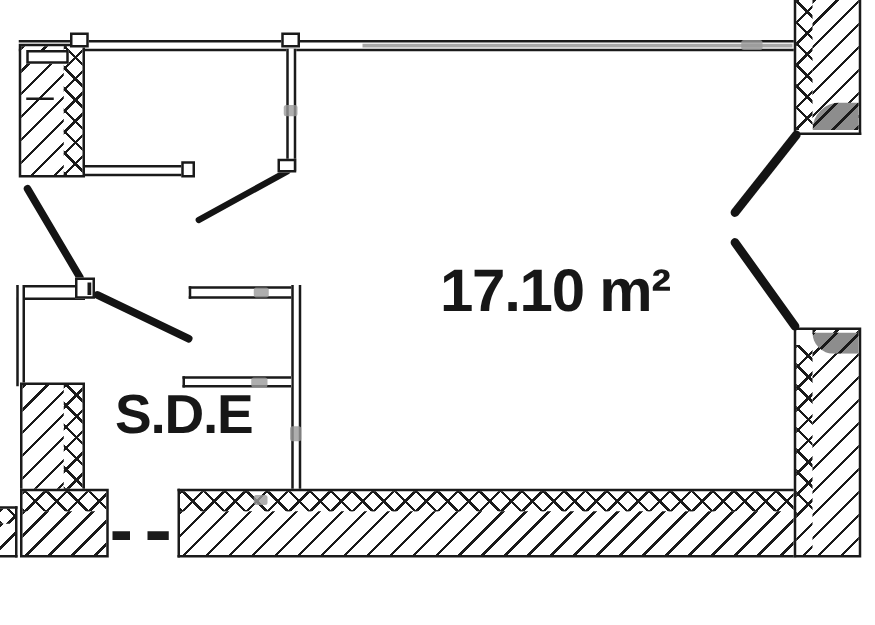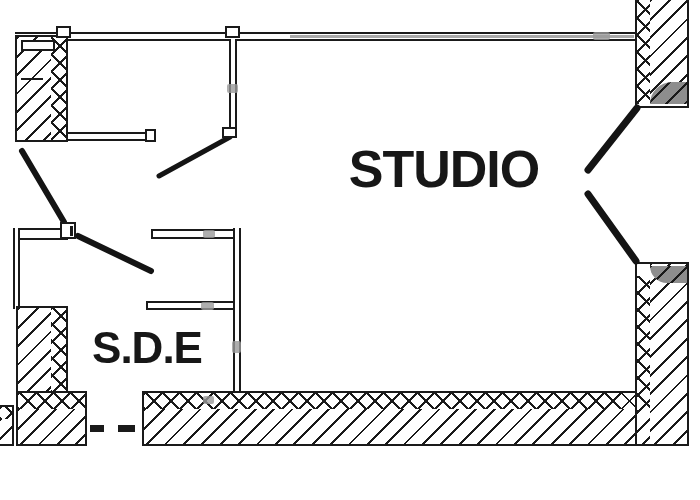--- a/index.html
+++ b/index.html
@@ -98,16 +98,16 @@
     <line x1="588" y1="194" x2="636" y2="261" stroke="#141414" stroke-width="7" stroke-linecap="round"></line>
   </svg>
 
   <div class="abs dot" style="left:227px;top:84px;width:11px;height:9px;"></div>
   <div class="abs dot" style="left:203px;top:230px;width:12px;height:8px;"></div>
   <div class="abs dot" style="left:201px;top:302px;width:13px;height:8px;"></div>
   <div class="abs dot" style="left:232px;top:341px;width:9px;height:12px;"></div>
   <div class="abs dot" style="left:203px;top:396px;width:11px;height:8px;"></div>
   <div class="abs dot" style="left:593px;top:32px;width:17px;height:8px;"></div>
 
-  <div class="lbl" style="left:322px;top:138px;width:244px;height:62px;font-size:52px;line-height:62px;">STUDIO</div>
-  <div class="lbl" style="left:74px;top:320px;width:146px;height:56px;font-size:44px;line-height:56px;">S.D.E</div>
+  <div class="lbl" style="left:312px;top:204px;width:264px;height:60px;font-size:48px;line-height:60px;">17.10 m²</div>
+  <div class="lbl" style="left:74px;top:304px;width:146px;height:56px;font-size:44px;line-height:56px;">S.D.E</div>
 
 </div>
 
 </body></html>

